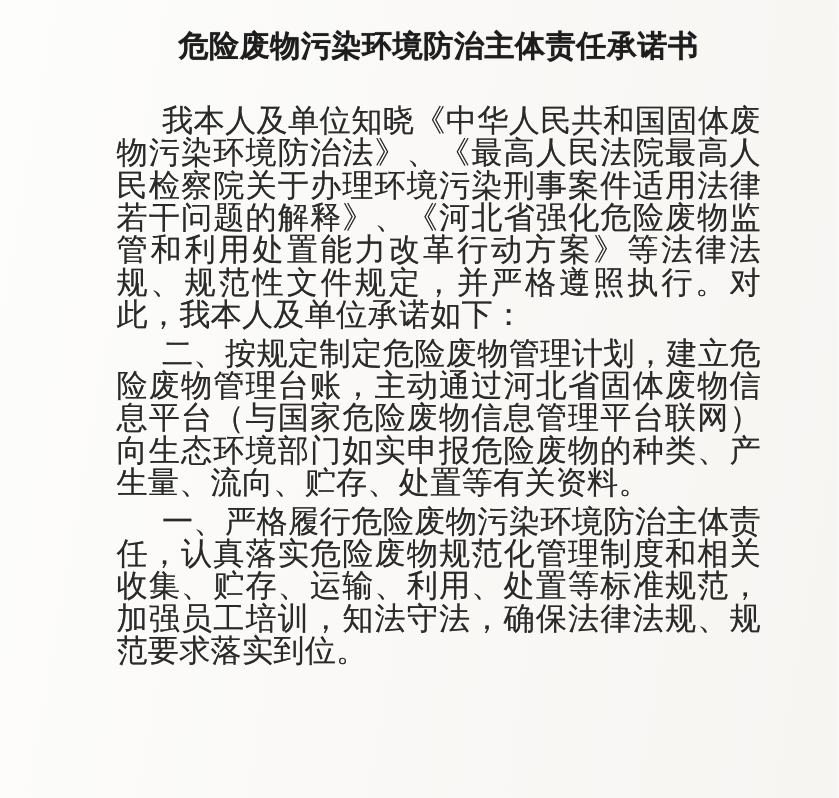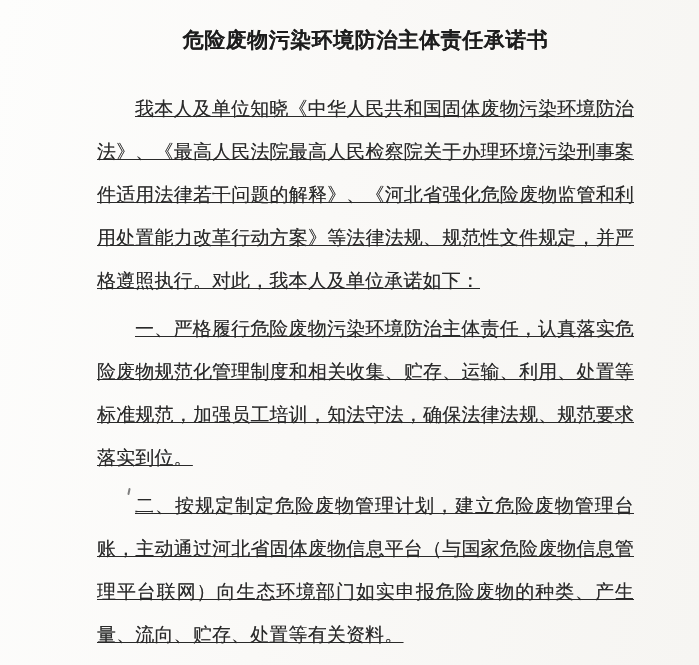--- a/index.html
+++ b/index.html
@@ -23,45 +23,44 @@
 
   .content {
     position: absolute;
     left: 97px;
     top: 0;
     width: 537px;
   }
 
   .doc-title {
     margin-top: 20px;
-    font-size: 21px;
+    font-size: 25px;
     line-height: 40px;
     font-weight: bold;
     text-align: center;
     letter-spacing: 0.5px;
     color: #1d1d1d;
     text-shadow: 0 0 0.6px rgba(20,20,20,0.7);
     white-space: nowrap;
   }
 
   .doc-body {
     margin-top: 27px;
   }
 
   .doc-body p {
-    font-size: 19px;
-    line-height: 43px;
+    font-size: 26px;
+    line-height: 27px;
     letter-spacing: 0.15px;
     text-align: justify;
     text-justify: inter-ideograph;
     text-indent: 38px;
     margin-bottom: 5px;
     color: #2a2a2a;
     text-shadow: 0 0 0.5px rgba(40,40,40,0.55);
-    text-decoration: underline;
   }
 
   
   .speck {
     position: absolute;
     left: 128px;
     top: 488px;
     width: 2px;
     height: 7px;
     background: #555;
@@ -74,21 +73,21 @@
 <body>
 
 <div class="page">
 
   <div class="content">
 
     <h1 class="doc-title">危险废物污染环境防治主体责任承诺书</h1>
 
     <div class="doc-body">
       <p>我本人及单位知晓《中华人民共和国固体废物污染环境防治法》、《最高人民法院最高人民检察院关于办理环境污染刑事案件适用法律若干问题的解释》、《河北省强化危险废物监管和利用处置能力改革行动方案》等法律法规、规范性文件规定，并严格遵照执行。对此，我本人及单位承诺如下：</p>
+      <p>二、按规定制定危险废物管理计划，建立危险废物管理台账，主动通过河北省固体废物信息平台（与国家危险废物信息管理平台联网）向生态环境部门如实申报危险废物的种类、产生量、流向、贮存、处置等有关资料。</p>
       <p>一、严格履行危险废物污染环境防治主体责任，认真落实危险废物规范化管理制度和相关收集、贮存、运输、利用、处置等标准规范，加强员工培训，知法守法，确保法律法规、规范要求落实到位。</p>
-      <p>二、按规定制定危险废物管理计划，建立危险废物管理台账，主动通过河北省固体废物信息平台（与国家危险废物信息管理平台联网）向生态环境部门如实申报危险废物的种类、产生量、流向、贮存、处置等有关资料。</p>
     </div>
 
   </div>
 
   <div class="speck"></div>
 
 </div>
 
 </body></html>

